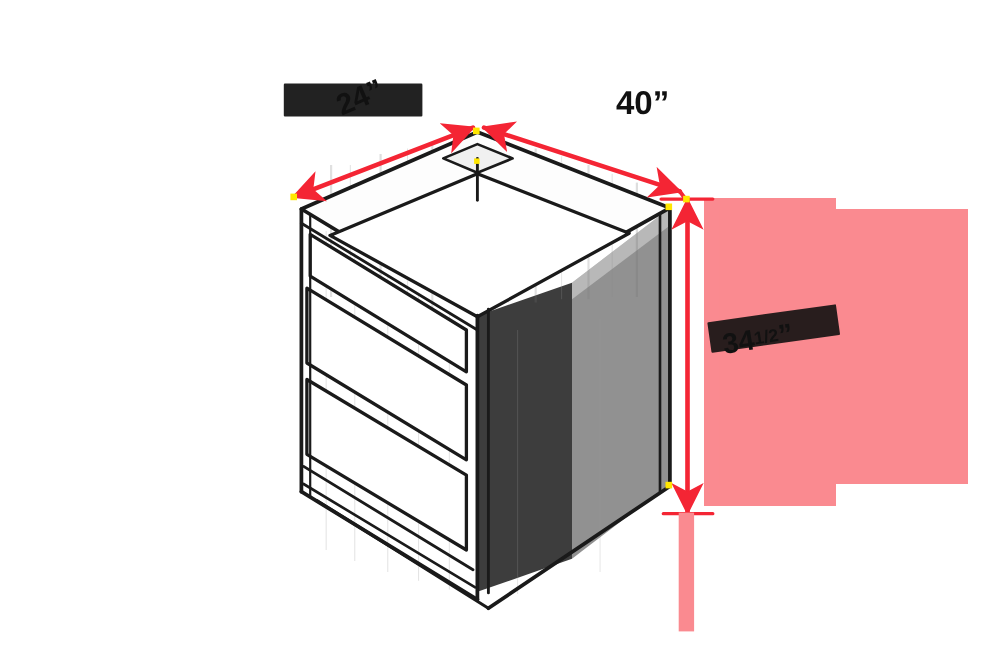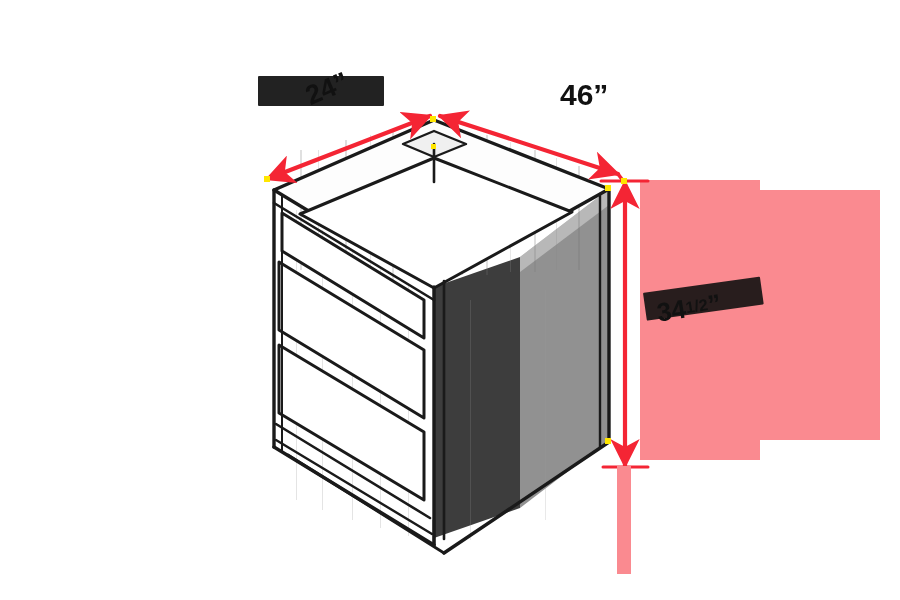--- a/index.html
+++ b/index.html
@@ -207,20 +207,20 @@
       <rect x="605" y="185" width="6" height="6"></rect>
       <rect x="621" y="178" width="6" height="6"></rect>
       <rect x="605" y="438" width="6" height="6"></rect>
       <rect x="431" y="144" width="5" height="5"></rect>
     </g>
   </svg>
 
   <div class="dim-label" id="label-depth-ghost"></div>
   <div class="dim-label" id="label-depth">24”</div>
 
-  <div class="dim-label" id="label-width">46”</div>
+  <div class="dim-label" id="label-width">40”</div>
 
   <div class="dim-label" id="label-height-ghost"></div>
   <div class="dim-label" id="label-height">
     <span>34</span><span class="frac">1/2</span><span>”</span>
   </div>
 
 </div>
 
 </body></html>

